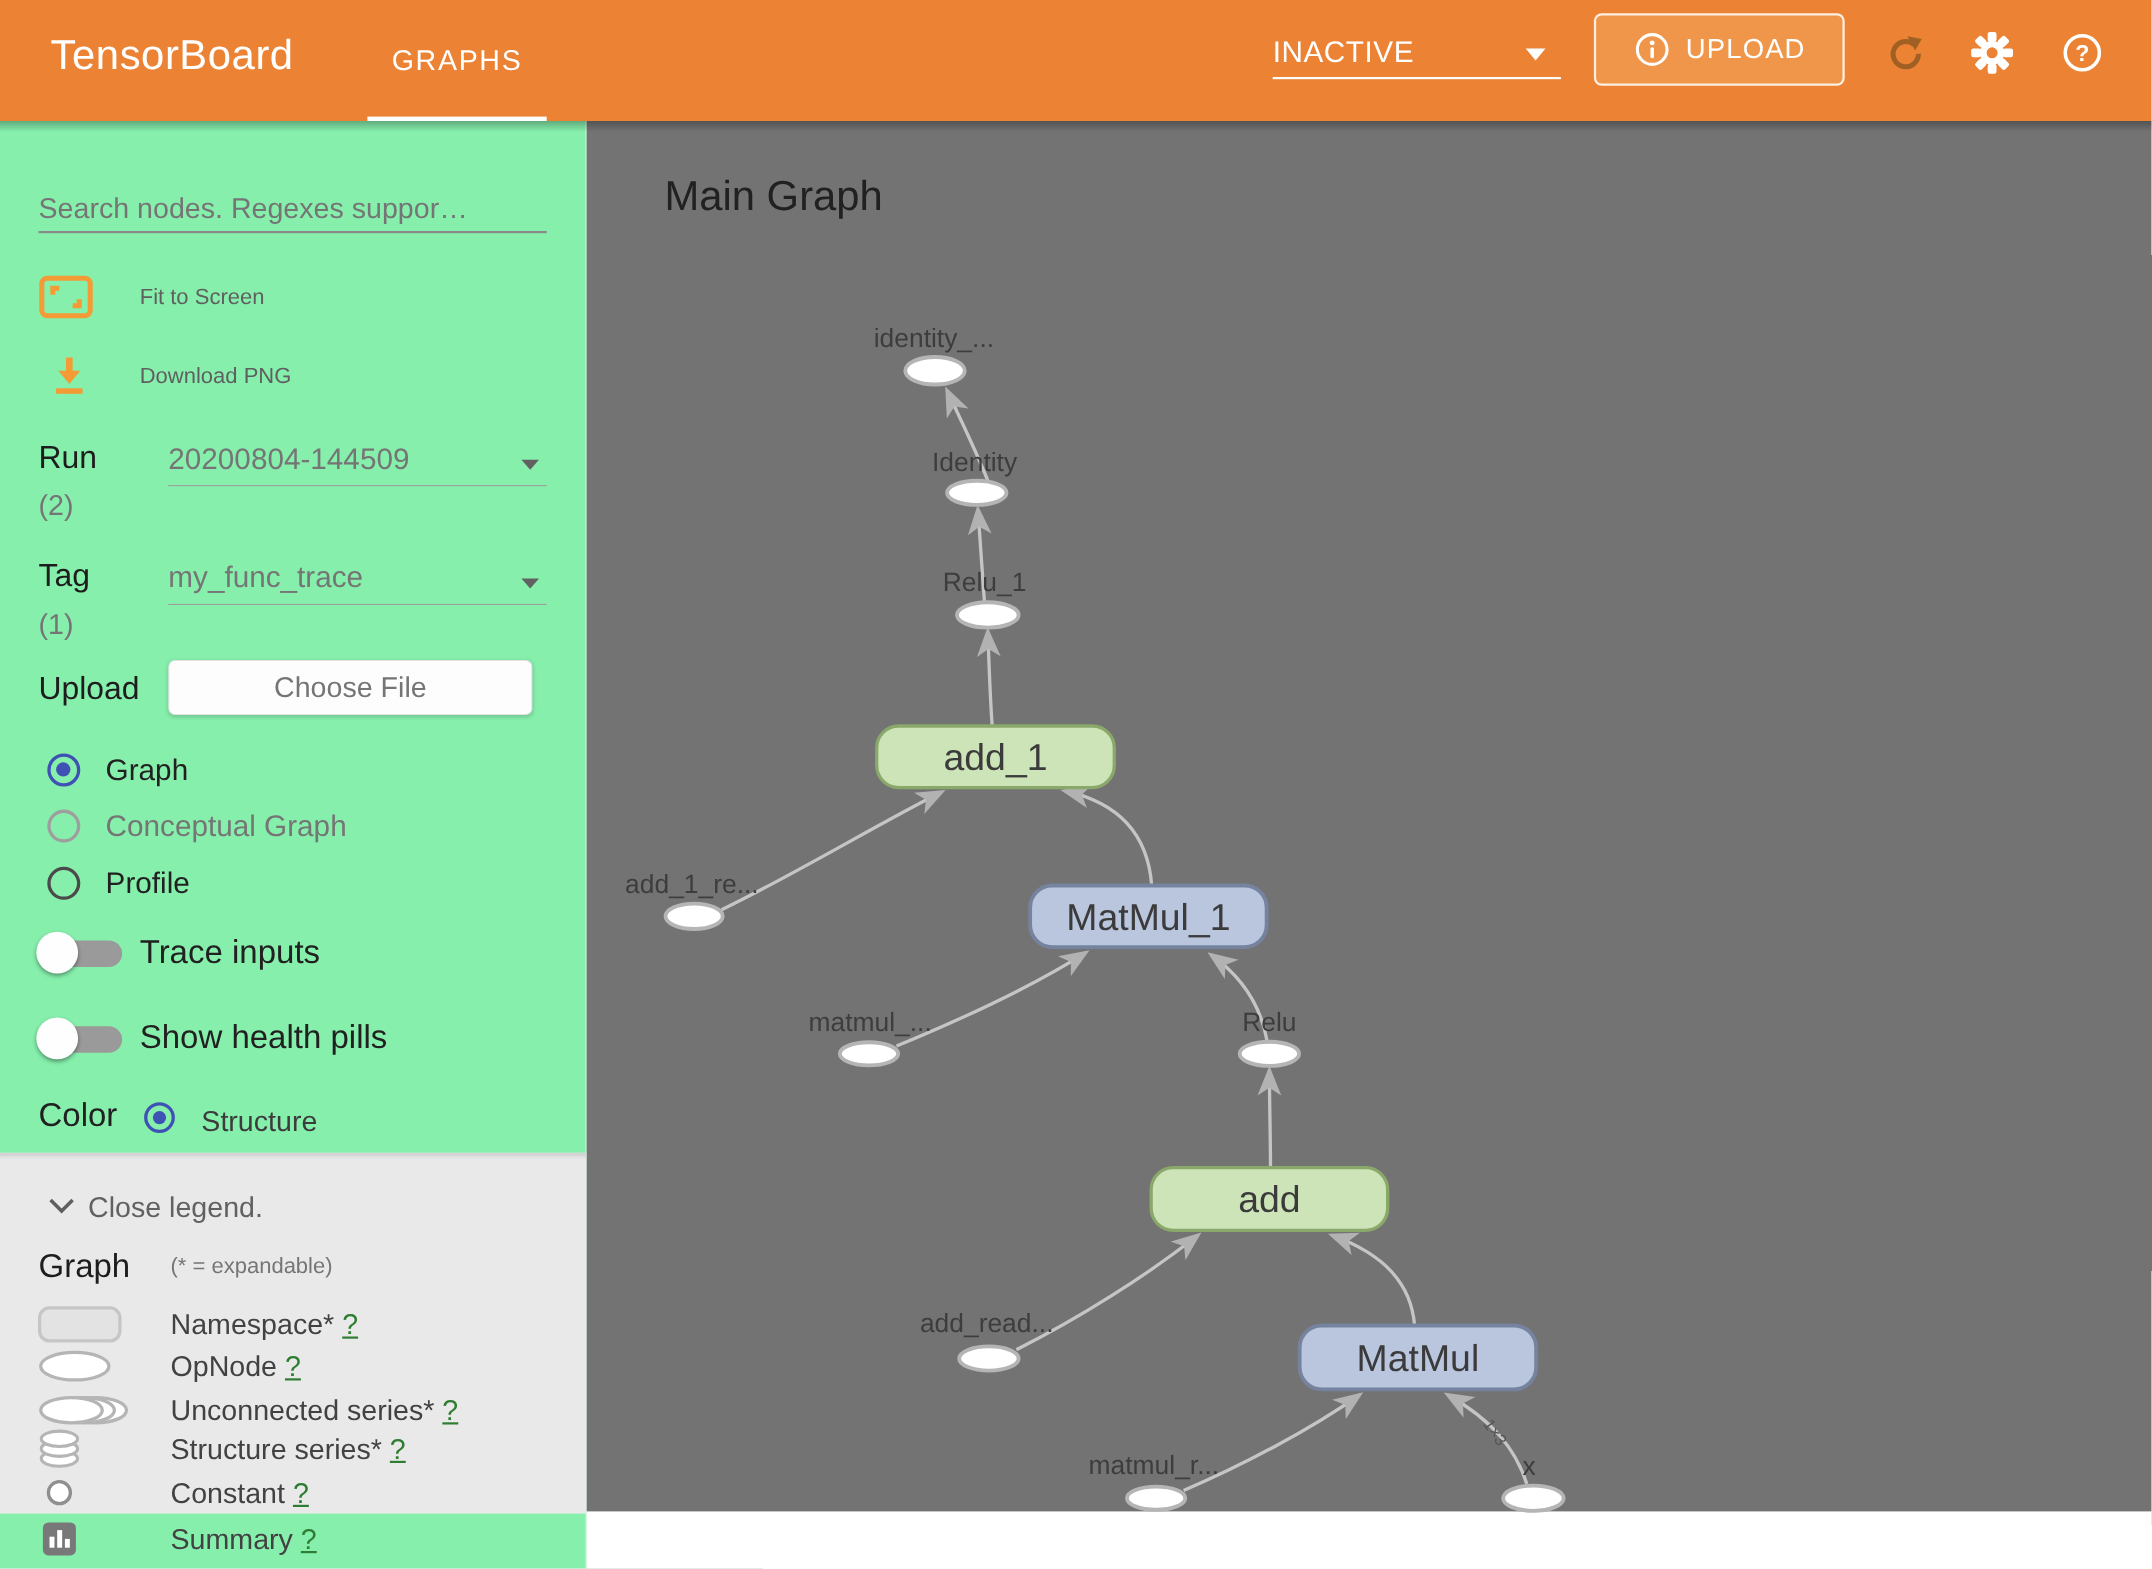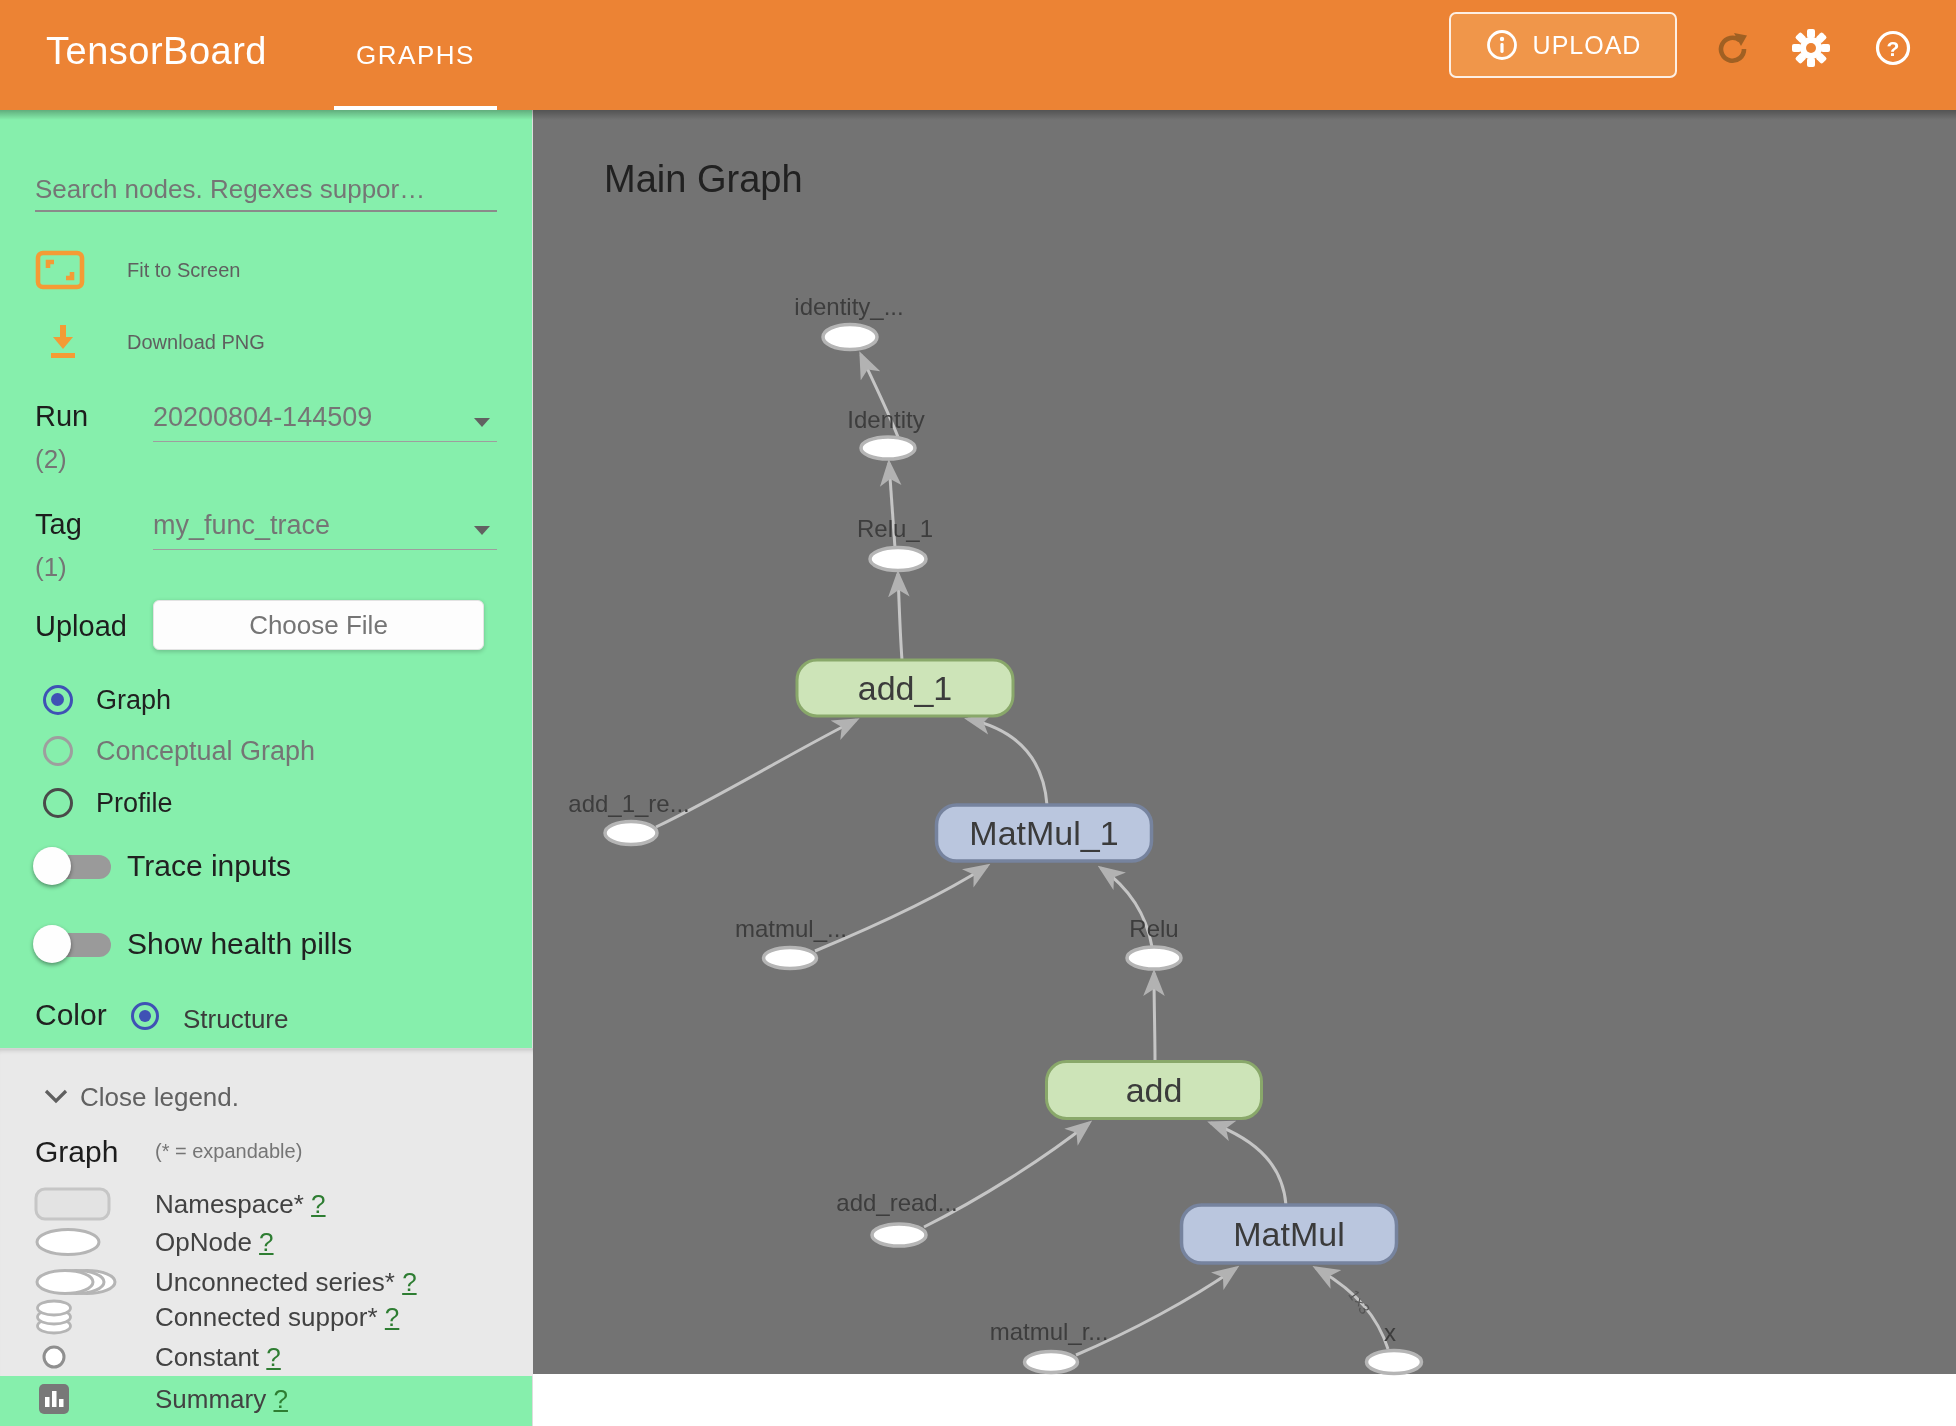--- a/index.html
+++ b/index.html
@@ -109,20 +109,24 @@
 </head>
 <body>
 
 <div id="page">
 
   <div id="header">
     <div class="logo">TensorBoard</div>
     <div class="tab">GRAPHS</div>
     <div class="tab-underline"></div>
 
+    <div class="env-select">
+      <span>INACTIVE</span>
+      <span class="env-caret"></span>
+    </div>
 
     <div class="upload-btn">
       <svg width="34" height="34" viewBox="0 0 34 34">
         <circle cx="17" cy="17" r="13.5" fill="none" stroke="#fff" stroke-width="2.8"></circle>
         <circle cx="17" cy="11" r="2.2" fill="#fff"></circle>
         <rect x="15.4" y="15" width="3.2" height="10" rx="1.4" fill="#fff"></rect>
       </svg>
       <span>UPLOAD</span>
     </div>
 
@@ -255,21 +259,21 @@
         <span class="lg-label"><span>Unconnected series*</span> <span class="help-q">?</span></span>
       </div>
       <div class="lg-row" style="top:250px">
         <span class="lg-icon">
           <svg width="44" height="38" viewBox="0 0 44 38">
             <ellipse cx="20" cy="28" rx="16.5" ry="7" fill="#fff" stroke="#b5b5b5" stroke-width="2.8"></ellipse>
             <ellipse cx="20" cy="19" rx="16.5" ry="7" fill="#fff" stroke="#b5b5b5" stroke-width="2.8"></ellipse>
             <ellipse cx="20" cy="10" rx="16.5" ry="7" fill="#fff" stroke="#b5b5b5" stroke-width="2.8"></ellipse>
           </svg>
         </span>
-        <span class="lg-label"><span>Connected suppor*</span> <span class="help-q">?</span></span>
+        <span class="lg-label"><span>Structure series*</span> <span class="help-q">?</span></span>
       </div>
       <div class="lg-row" style="top:290px">
         <span class="lg-icon">
           <svg width="80" height="30" viewBox="0 0 80 30">
               <circle cx="20" cy="15" r="10" fill="#fff" stroke="#8f8f8f" stroke-width="3"></circle>
             </svg>
         </span>
         <span class="lg-label"><span>Constant</span> <span class="help-q">?</span></span>
       </div>
       <div class="lg-row" style="top:332px">

